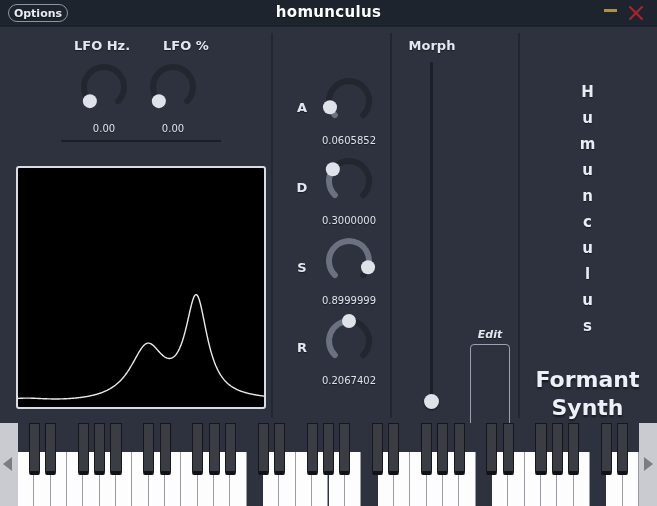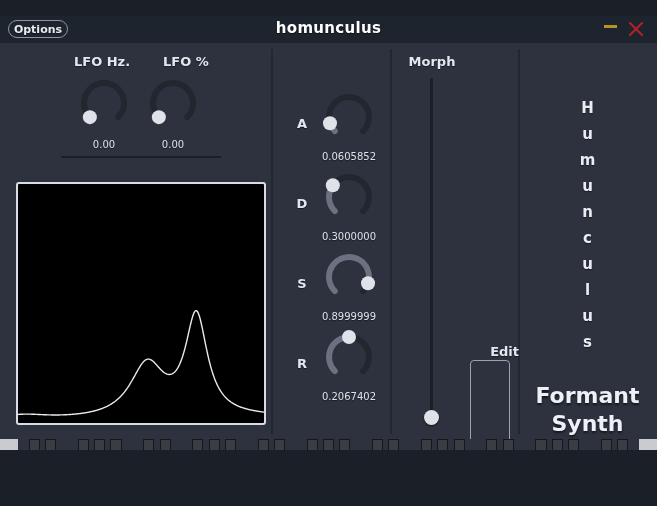--- a/index.html
+++ b/index.html
@@ -8,22 +8,22 @@
     background: #1b2028;
   }
   body {
     width: 657px; height: 506px;
     font-family: "DejaVu Sans", "Liberation Sans", sans-serif;
     overflow: hidden;
     position: relative;
     -webkit-font-smoothing: antialiased;
   }
   #app {
-    position: absolute; left: 0; top: 16px;
-    width: 657px; height: 434px;
+    position: absolute; left: 0; top: 0;
+    width: 657px; height: 506px;
     background: #2e323e;
     overflow: hidden;
   }
 
   
   #titlebar {
     position: absolute; left: 0; top: 0;
     width: 657px; height: 27px;
     background: #1e242d;
     border-bottom: 1px solid #171c24;
@@ -205,25 +205,26 @@
     color: #dfe3eb;
     font-size: 10px;
     text-shadow: 0 1px 1px #171b22;
   }
 
   
   #edit-label {
     position: absolute;
     left: 461px; top: 301px;
     width: 58px;
-    text-align: right;
+    text-align: center;
     color: #e3e7ef;
-    font-size: 13px;
-    font-weight: bold;
-    text-shadow: 0 1px 1px #171b22;
+    font-size: 11px;
+    font-weight: bold;
+    text-shadow: 0 1px 1px #171b22;
+    font-style: italic;
   }
   #edit-box {
     position: absolute;
     left: 470px; top: 317px;
     width: 40px; height: 88px;
     border: 1px solid #9aa1b0;
     border-radius: 4px;
     background: transparent;
     box-sizing: border-box;
     cursor: pointer;

